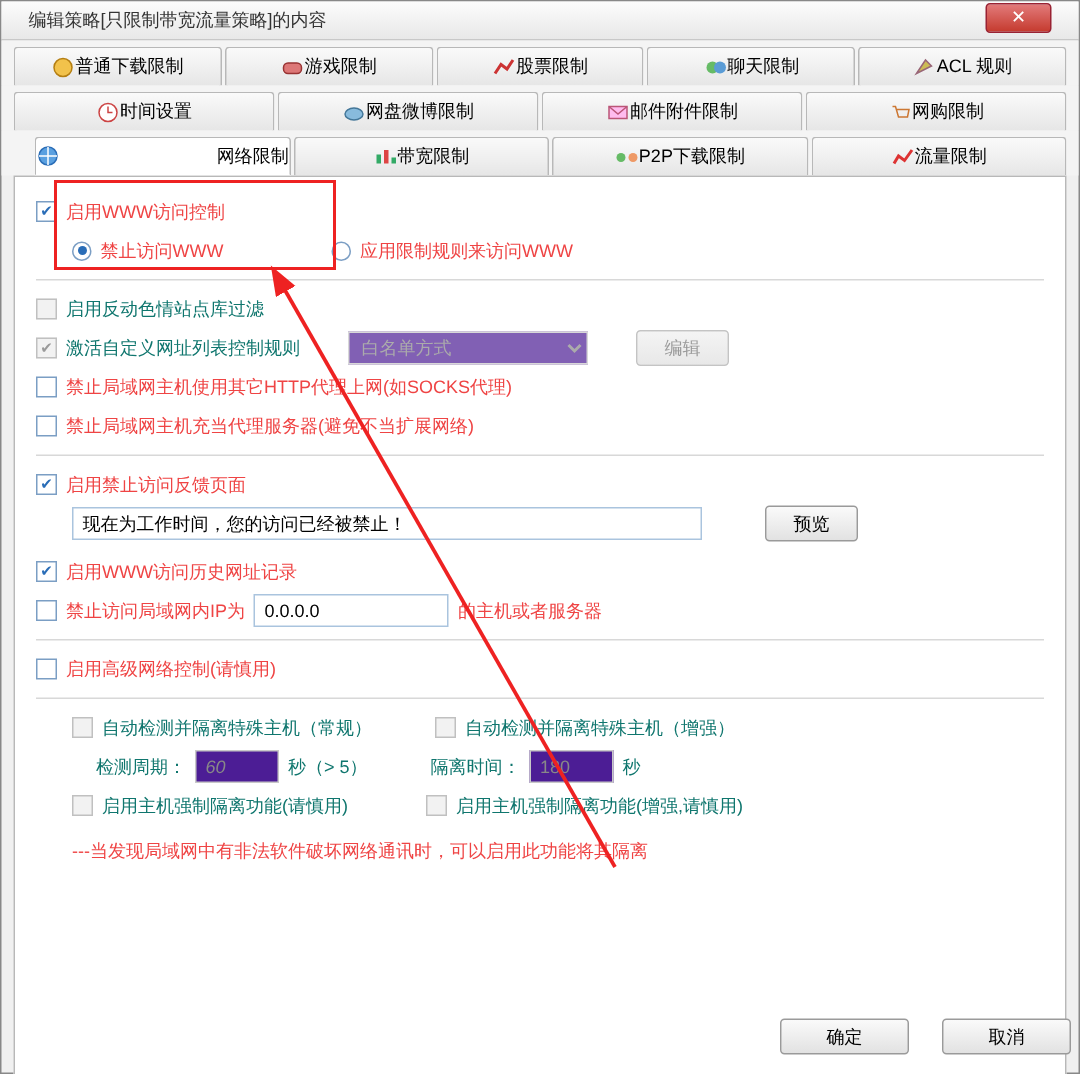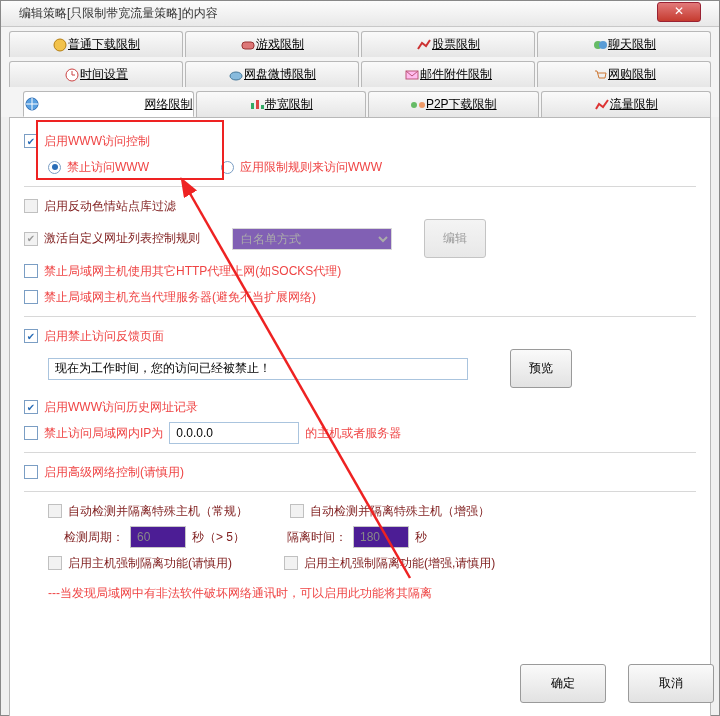--- a/index.html
+++ b/index.html
@@ -2,40 +2,40 @@
 <html><head>
 <meta charset="utf-8">
 <style>
 *{box-sizing:border-box;margin:0;padding:0;font-family:"Microsoft YaHei","SimSun",sans-serif;font-size:12px;}
 body{background:#fff;width:720px;height:716px;overflow:hidden;position:relative;}
 .win{width:720px;height:716px;background:#f0f0f0;border:1px solid #888;position:relative;}
 .titlebar{height:26px;background:linear-gradient(#fcfcfc,#e8e8e8);display:flex;align-items:center;padding:0 18px;border-bottom:1px solid #c8c8c8;}
 .titlebar .title{flex:1;color:#333;}
 .close-btn{width:44px;height:20px;background:linear-gradient(#e27a7a,#c53b2f);border:1px solid #923;border-radius:3px;color:#fff;text-align:center;line-height:16px;margin-top:-4px;}
 .tabrow{display:flex;background:#f4f4f4;padding:4px 8px 0 8px;}
-.tab{flex:1;height:26px;display:flex;align-items:center;justify-content:center;gap:0;border:1px solid #b8b8b8;border-bottom:none;background:linear-gradient(#fafafa,#e6e6e6);border-radius:3px 3px 0 0;margin-right:2px;cursor:pointer;text-decoration:underline;}
+.tab{flex:1;height:26px;display:flex;align-items:center;justify-content:center;gap:0;border:1px solid #b8b8b8;border-bottom:none;background:linear-gradient(#fafafa,#e6e6e6);border-radius:3px 3px 0 0;margin-right:2px;cursor:pointer;}
 .tab:last-child{margin-right:0;}
 .tab.active2{background:#fff;border-bottom:1px solid #fff;z-index:2;position:relative;justify-content:space-between;}
 .content{background:#fff;margin:0 8px 8px 8px;border:1px solid #b8b8b8;height:616px;padding:10px 14px;position:relative;}
 .hr{border:none;border-top:1px solid #d8d8d8;margin:6px 0;}
 .row{display:flex;align-items:center;min-height:26px;gap:6px;}
 .check{width:14px;height:14px;border:1px solid #7b9ec4;background:#fff;display:inline-flex;align-items:center;justify-content:center;}
 .check.checked::after{content:"✔";font-size:10px;color:#2a6db7;}
 .check.disabled{border-color:#c0c0c0;background:#f2f2f2;}
 .check.disabled.checked::after{color:#9a9a9a;}
 .radio{width:13px;height:13px;border:1px solid #7b9ec4;border-radius:50%;display:inline-flex;align-items:center;justify-content:center;}
 .radio.selected::after{content:"";width:6px;height:6px;border-radius:50%;background:#2a6db7;display:block;}
 label{color:#ef4444;}
-label.disabled{color:#7f1d1d;}
+label.disabled{color:#0f766e;}
 .indent{margin-left:24px;}
 .indent2{margin-left:40px;}
 .textbox{border:1px solid #aac4de;padding:2px 6px;height:22px;background:#fff;}
 .textbox:disabled,.select:disabled{background:#4c1d95;color:#888;border-color:#c8c8c8;}
 .select{border:1px solid #b8b8b8;height:22px;padding:1px 4px;background:linear-gradient(#fafafa,#eaeaea);}
-.btn{height:39px;padding:0 18px;background:linear-gradient(#fafafa,#e2e2e2);border:1px solid #9a9a9a;border-radius:3px;cursor:pointer;}
+.btn{height:24px;padding:0 18px;background:linear-gradient(#fafafa,#e2e2e2);border:1px solid #9a9a9a;border-radius:3px;cursor:pointer;}
 .btn.disabled{color:#9a9a9a;border-color:#c4c4c4;background:linear-gradient(#f4f4f4,#e8e8e8);}
 .footer{position:absolute;right:5px;bottom:12px;display:flex;gap:22px;}
 .footer .btn{padding:0 30px;}
 .box-highlight{position:absolute;border:2px solid #e22;left:26px;top:2px;width:188px;height:60px;pointer-events:none;z-index:5;}
 .arrow{position:absolute;pointer-events:none;z-index:5;left:0;top:0;}
 .note{color:#444;margin-top:4px;}
 svg.ic{width:16px;height:16px;}
 </style>
 </head>
 <body>
@@ -65,20 +65,26 @@
         </svg>
         <span>股票限制</span>
       </div>
     <div class="tab">
         <svg class="ic">
           <circle cx="6" cy="8" r="4" fill="#6b6"></circle>
           <circle cx="11" cy="8" r="4" fill="#5a9cd6"></circle>
         </svg>
         <span>聊天限制</span>
       </div>
+    <div class="tab">
+        <svg class="ic">
+          <path d="M3 12 L9 3 L13 7 Z" fill="#cb5" stroke="#967"></path>
+        </svg>
+        <span>ACL 规则</span>
+      </div>
   </div>
 
   <div class="tabrow">
     <div class="tab">
         <svg class="ic">
           <circle cx="8" cy="8" r="6" fill="#fff" stroke="#c44"></circle>
           <path d="M8 4 V8 H11" stroke="#c44" fill="none"></path>
         </svg>
         <span>时间设置</span>
       </div>
@@ -209,21 +215,21 @@
 
     <div class="row indent">
       <span class="check disabled"></span>
       <label class="disabled">自动检测并隔离特殊主机（常规）</label>
       <span style="width:30px"></span>
       <span class="check disabled"></span>
       <label class="disabled">自动检测并隔离特殊主机（增强）</label>
     </div>
     <div class="row indent2">
       <label class="disabled">检测周期：</label>
-      <input class="textbox" disabled="" style="width: 56px; text-align: left;" value="60">
+      <input class="textbox" disabled="" style="width: 56px; text-align: left; font-style: italic;" value="60">
       <label class="disabled">秒（&gt; 5）</label>
       <span style="width:30px"></span>
       <label class="disabled">隔离时间：</label>
       <input class="textbox" disabled="" style="width: 56px;" value="180">
       <label class="disabled">秒</label>
     </div>
     <div class="row indent">
       <span class="check disabled"></span>
       <label class="disabled">启用主机强制隔离功能(请慎用)</label>
       <span style="width:40px"></span>

